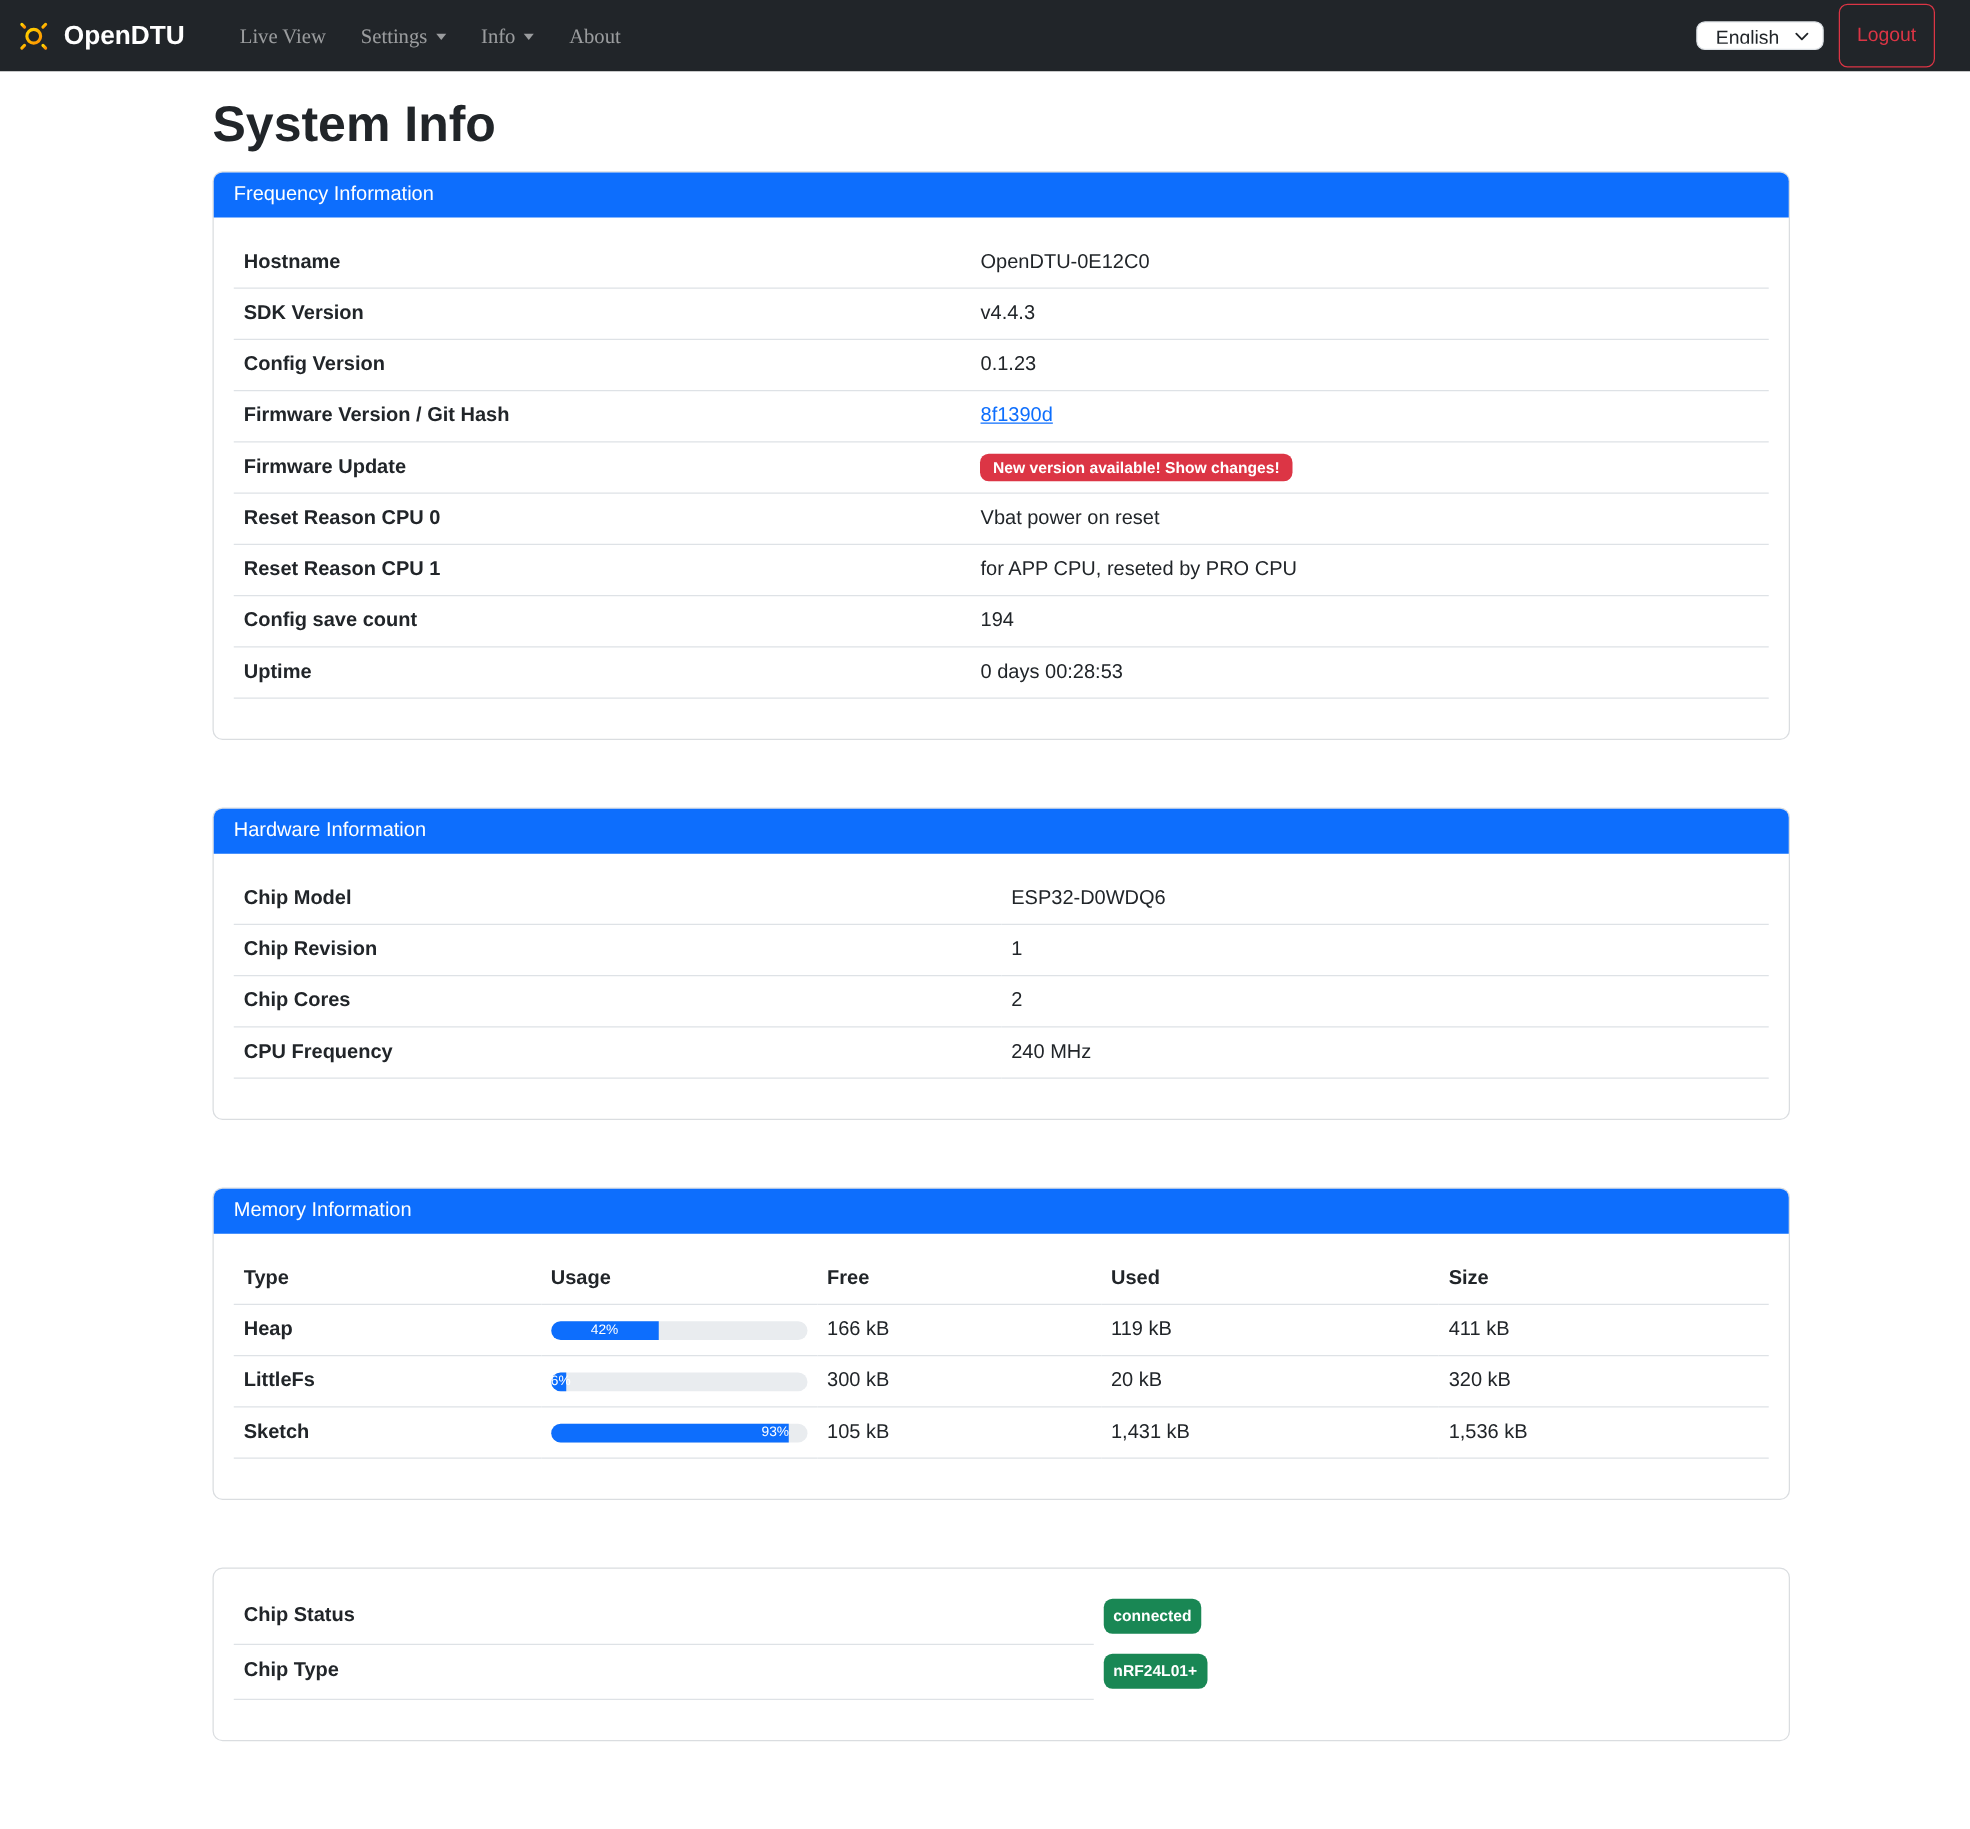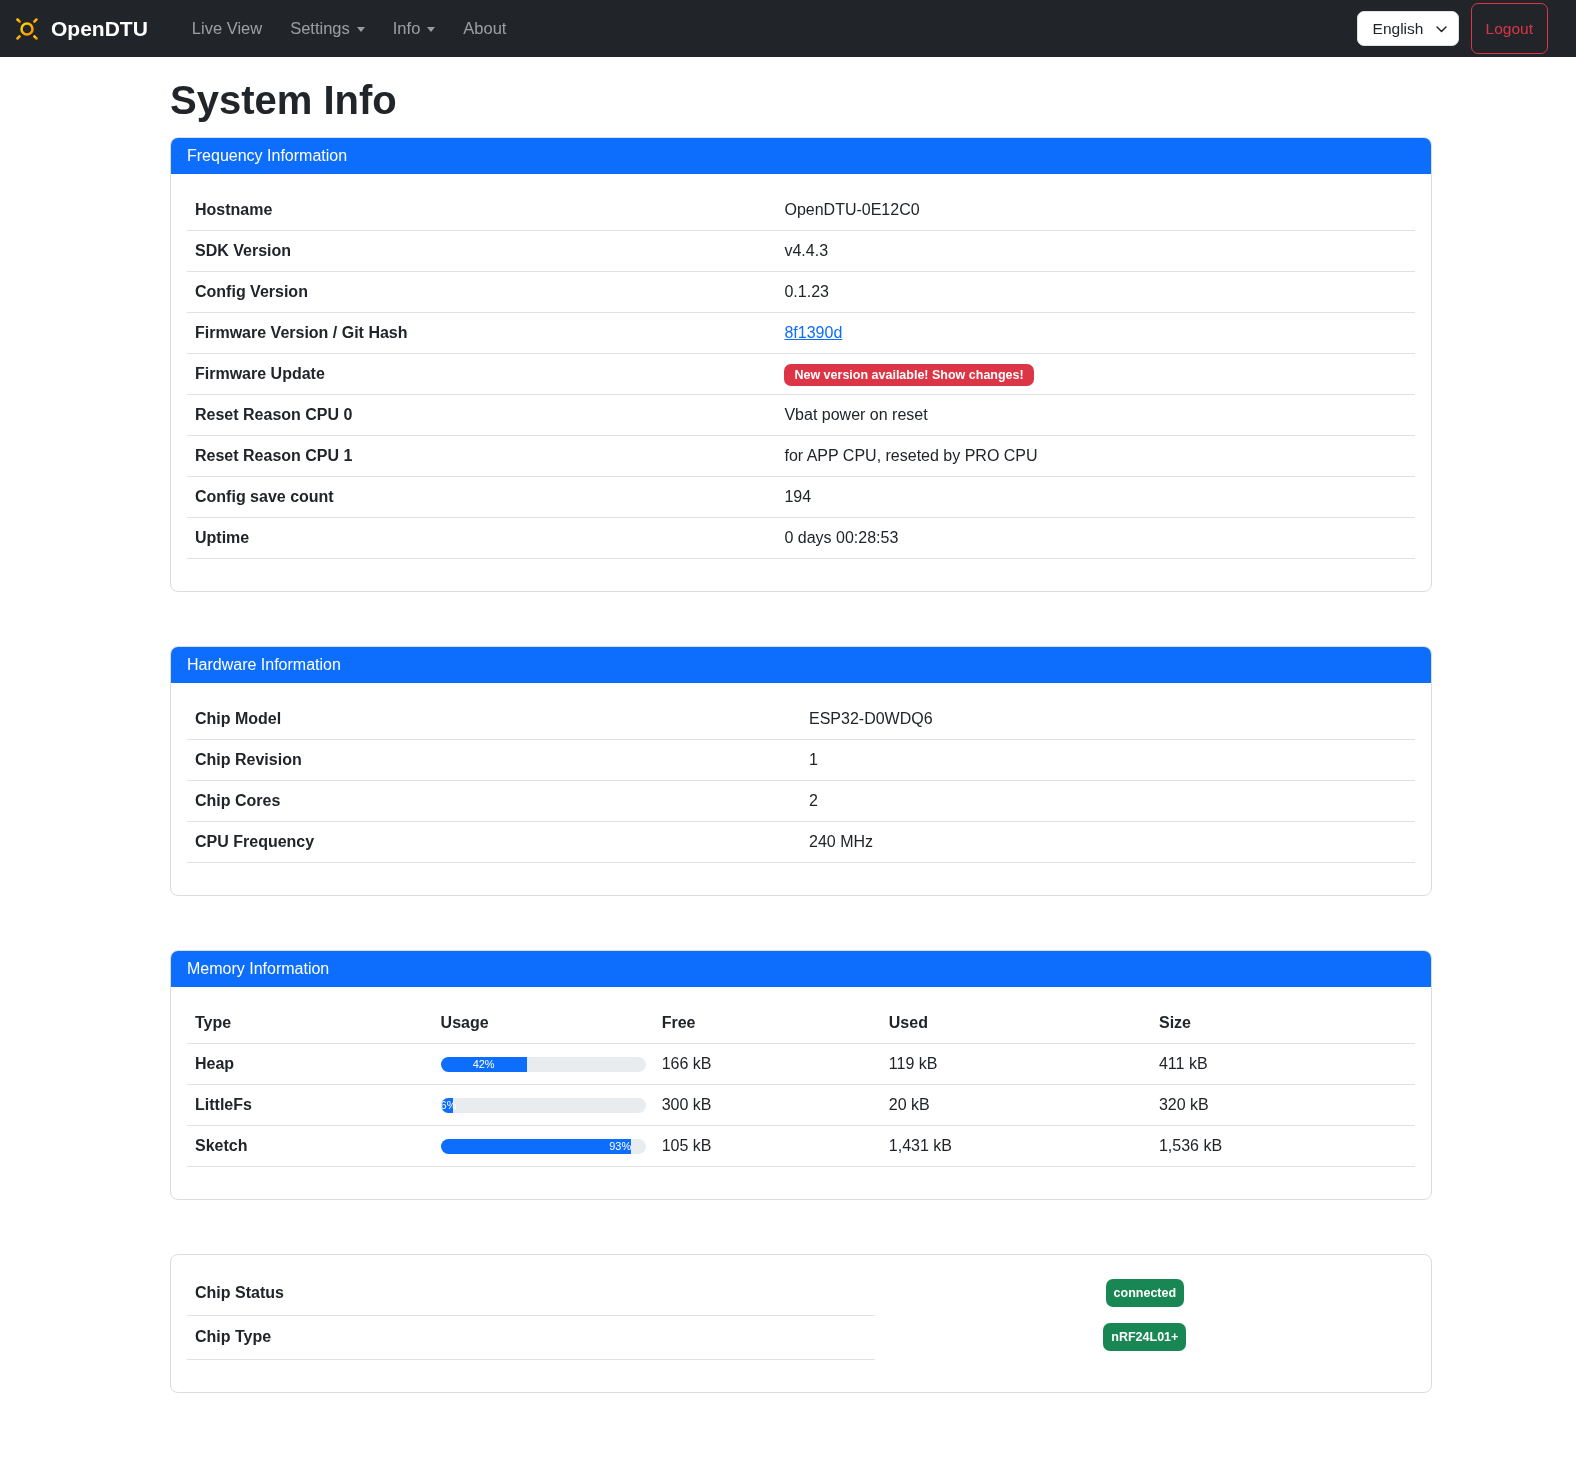--- a/index.html
+++ b/index.html
@@ -27,42 +27,42 @@
     display:flex;
     align-items:center;
     padding:0 28px 0 12px;
     gap:20px;
   }
   .brand{
     display:flex;align-items:center;gap:9px;
     color:#fff;font-size:21px;font-weight:600;
     text-decoration:none;cursor:pointer;
   }
-  .nav-links{display:flex;align-items:flex-end;margin-left:10px;}
+  .nav-links{display:flex;align-items:flex-end;margin-left:10px;font-family:Liberation Serif, serif;}
   .nav-link{
     color:rgba(255,255,255,.55);
     font-size:16.5px;
     padding:8px 14px;
     text-decoration:none;
     display:flex;align-items:center;gap:7px;
     cursor:pointer;white-space:nowrap;
   }
   .caret{
     width:0;height:0;display:inline-block;
     border-left:4.5px solid transparent;
     border-right:4.5px solid transparent;
     border-top:5px solid rgba(255,255,255,.55);
     margin-top:2px;
   }
   .nav-right{margin-left:auto;display:flex;align-items:center;gap:12px;}
   .lang-wrap{position:relative;}
   select.lang{
     appearance:none;-webkit-appearance:none;-moz-appearance:none;
     background:#fff;border:1px solid #dee2e6;border-radius:7px;
-    height:35px;padding:4px 34px 4px 15px;
+    height:23px;padding:4px 34px 4px 15px;
     font-size:15.5px;color:#212529;font-family:inherit;cursor:pointer;
   }
   .lang-chevron{position:absolute;right:11px;top:50%;transform:translateY(-50%);pointer-events:none;display:flex;}
   .btn-logout{
     background:transparent;color:var(--danger,#dc3545);
     border:1px solid var(--danger,#dc3545);border-radius:7px;
     height:51px;padding:4px 14px;font-size:15.5px;font-family:inherit;cursor:pointer;
   }
 
   
@@ -90,21 +90,21 @@
     text-align:left;
     padding:8px;
     border-bottom:1px solid var(--border,#dee2e6);
     vertical-align:middle;
     line-height:24px;
   }
   th.lbl, thead th{font-weight:700;}
   .tbl-fw th.lbl{width:48%;}
   .tbl-hw th.lbl{width:50%;}
   .tbl-radio th.lbl{width:56%;}
-  .tbl-radio td{border-bottom:none;text-align:center;}
+  .tbl-radio td{border-bottom:none;}
   .tbl-mem col.c-type{width:20%;}
   .tbl-mem col.c-usage{width:18%;}
   .tbl-mem col.c-free{width:18.5%;}
   .tbl-mem col.c-used{width:22%;}
   .tbl-mem col.c-size{width:21.5%;}
 
   a.link{color:var(--primary,#0d6efd);text-decoration:underline;cursor:pointer;}
 
   .badge{display:inline-block;color:#fff;font-weight:700;border-radius:7px;white-space:nowrap;}
   .badge-danger{background:var(--danger,#dc3545);font-size:12.5px;line-height:12px;padding:5px 10px;cursor:pointer;}

